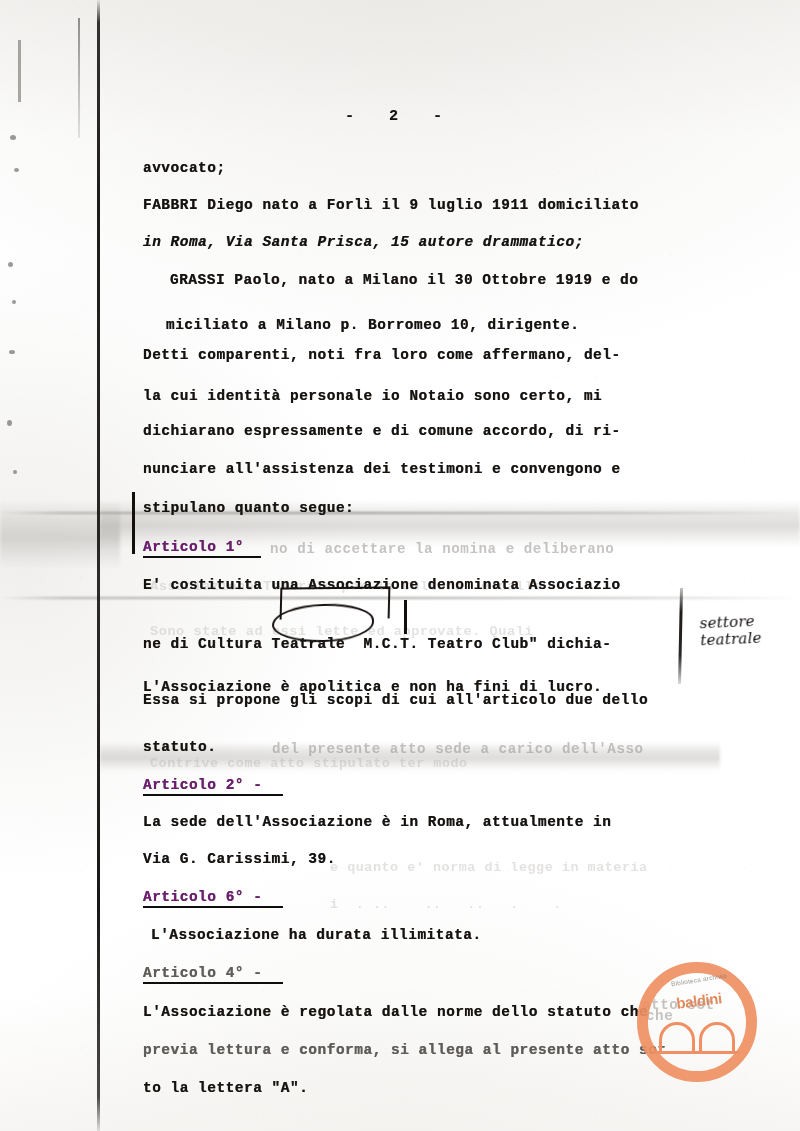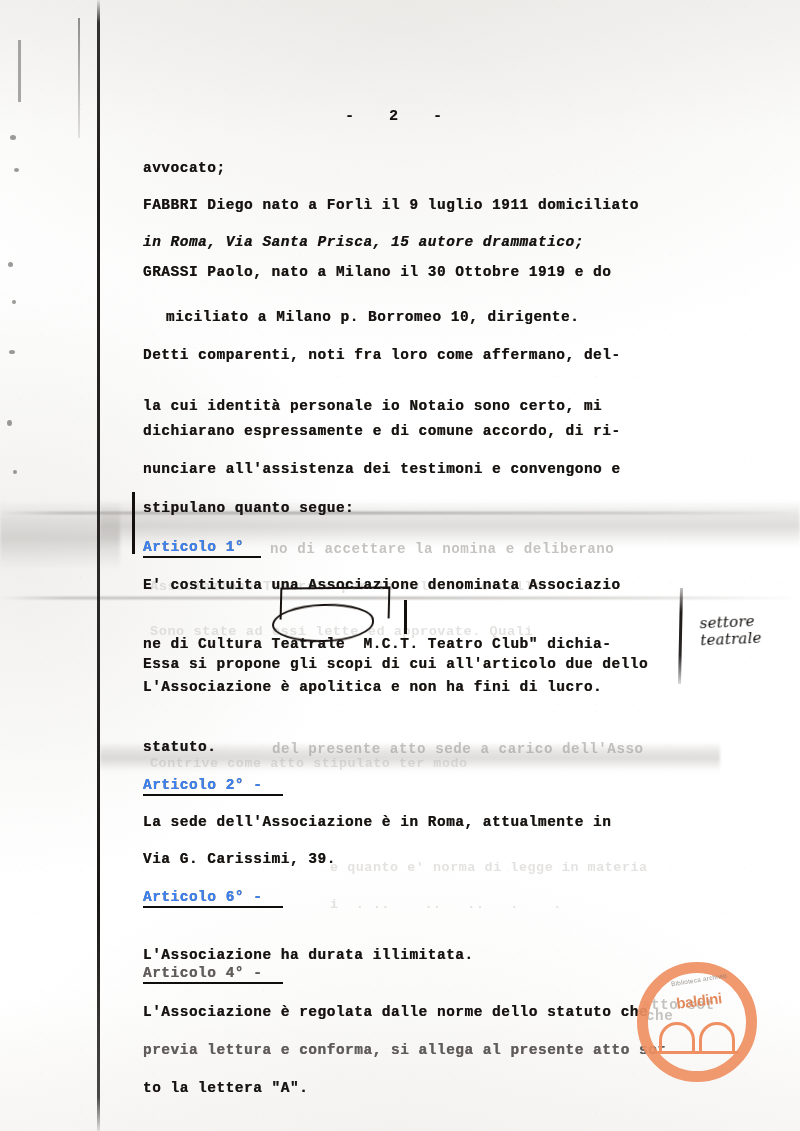--- a/index.html
+++ b/index.html
@@ -81,21 +81,21 @@
     letter-spacing: 0.55px;
     font-weight: 700;
     font-family: "Liberation Mono", "DejaVu Sans Mono", monospace;
     text-shadow:
       0.35px 0 0 rgba(25,22,20,0.45),
       -0.3px 0.3px 0 rgba(35,32,30,0.28),
       0 0.4px 0.6px rgba(60,56,52,0.30);
     filter: blur(0.12px);
   }
   .typed.light  { color: #3a3531; opacity: 0.80; font-weight: 600; }
-  .typed.heavy  { color: #3b82f6; }
+  .typed.heavy  { color: #701a75; }
 
   .underline-strong {
     position: absolute;
     height: 2px;
     background: #100e0c;
     filter: blur(0.25px);
   }
 
   
   .page-num {
@@ -315,38 +315,38 @@
       <div class="ghost vfaint" style="left: 330px; top: 860px; font-size: 13.4px;">e quanto e' norma di legge in materia</div>
       <div class="ghost vfaint" style="left: 330px; top: 897px; font-size: 13.4px;">i  . ..    ..   ..   .    .</div>
       <div class="ghost" style="left: 630px; top: 997px; font-size: 14.2px; margin-left: 12px;">atto sot</div>
       <div class="ghost" style="left: 646px; top: 1008px; font-size: 14.2px;">che</div>
     </div>
 
   <div id="body-layer">
       <div class="typed" style="top: 160px;">avvocato;</div>
       <div class="typed" style="top: 197px;">FABBRI Diego nato a Forlì il 9 luglio 1911 domiciliato</div>
       <div class="typed" style="top: 234px; font-style: italic;">in Roma, Via Santa Prisca, 15 autore drammatico;</div>
-      <div class="typed" style="top: 264px;">GRASSI Paolo, nato a Milano il 30 Ottobre 1919 e do</div>
-      <div class="typed" style="top: 309px; padding-left: 23px;">miciliato a Milano p. Borromeo 10, dirigente.</div>
+      <div class="typed" style="top: 272px; margin-left: 27px;">GRASSI Paolo, nato a Milano il 30 Ottobre 1919 e do</div>
+      <div class="typed" style="top: 317px; padding-left: 23px;">miciliato a Milano p. Borromeo 10, dirigente.</div>
       <div class="typed" style="top: 347px;">Detti comparenti, noti fra loro come affermano, del-</div>
-      <div class="typed" style="top: 398px; text-align: center;">la cui identità personale io Notaio sono certo, mi</div>
+      <div class="typed" style="top: 388px; text-align: center;">la cui identità personale io Notaio sono certo, mi</div>
       <div class="typed" style="top: 423px;">dichiarano espressamente e di comune accordo, di ri-</div>
       <div class="typed" style="top: 461px;">nunciare all'assistenza dei testimoni e convengono e</div>
       <div class="typed" style="top: 500px;">stipulano quanto segue:</div>
       <div class="typed heavy" style="top: 539px;">Articolo 1°</div>
       <div class="typed" style="top: 577px;">E' costituita una Associazione denominata Associazio</div>
       <div class="typed" style="top: 636px;">ne di Cultura Teatrale  M.C.T. Teatro Club" dichia-</div>
       <div class="typed" style="top: 679px;">L'Associazione è apolitica e non ha fini di lucro.</div>
-      <div class="typed" style="top: 656px;">Essa si propone gli scopi di cui all'articolo due dello</div>
+      <div class="typed" style="top: 692px;">Essa si propone gli scopi di cui all'articolo due dello</div>
       <div class="typed" style="top: 739px;">statuto.</div>
       <div class="typed heavy" style="top: 777px;">Articolo 2° -</div>
       <div class="typed" style="top: 814px;">La sede dell'Associazione è in Roma, attualmente in</div>
       <div class="typed" style="top: 851px;">Via G. Carissimi, 39.</div>
       <div class="typed heavy" style="top: 889px;">Articolo 6° -</div>
-      <div class="typed" style="top: 947px;">L'Associazione ha durata illimitata.</div>
+      <div class="typed" style="top: 927px; margin-left: 8px;">L'Associazione ha durata illimitata.</div>
       <div class="typed light" style="top: 965px;">Articolo 4° -</div>
       <div class="typed" style="top: 1004px;">L'Associazione è regolata dalle norme dello statuto che</div>
       <div class="typed light" style="top: 1042px;">previa lettura e conforma, si allega al presente atto sot</div>
       <div class="typed" style="top: 1080px;">to la lettera "A".</div>
     </div>
 
   <div id="underline-layer">
       <div class="underline-strong" style="left: 143px; top: 556px; width: 118px;"></div>
       <div class="underline-strong" style="left: 143px; top: 794px; width: 140px;"></div>
       <div class="underline-strong" style="left: 143px; top: 906px; width: 140px;"></div>

